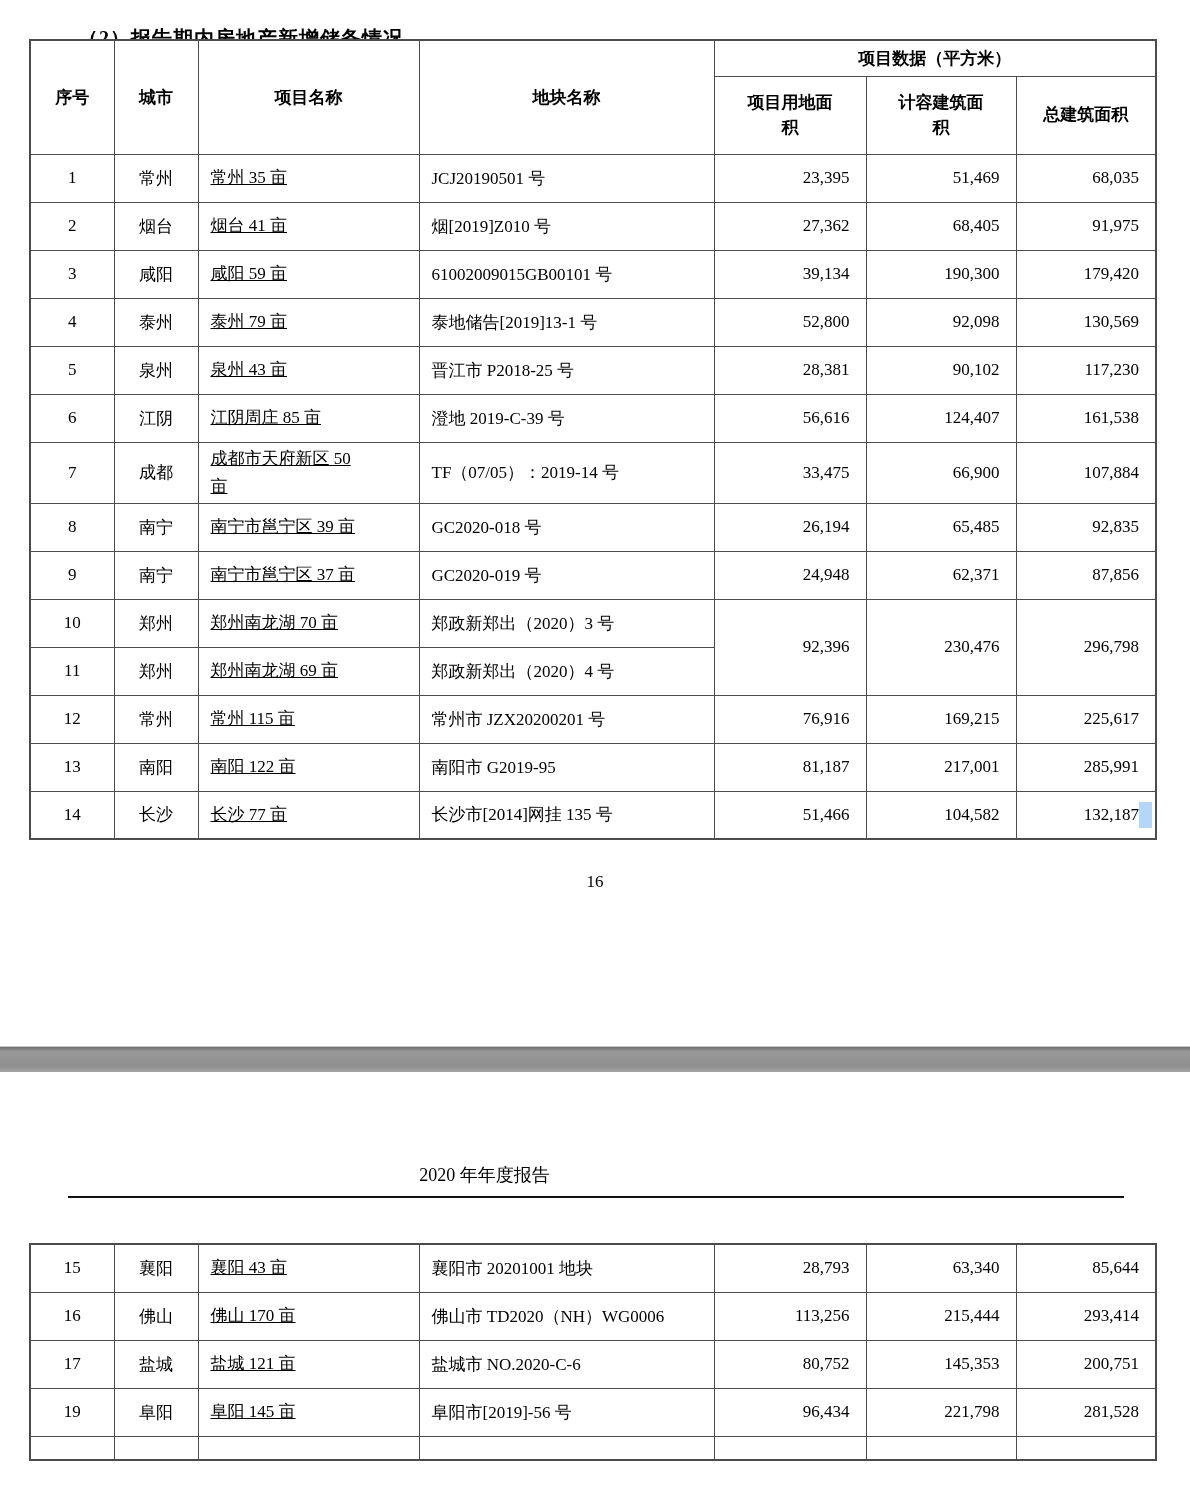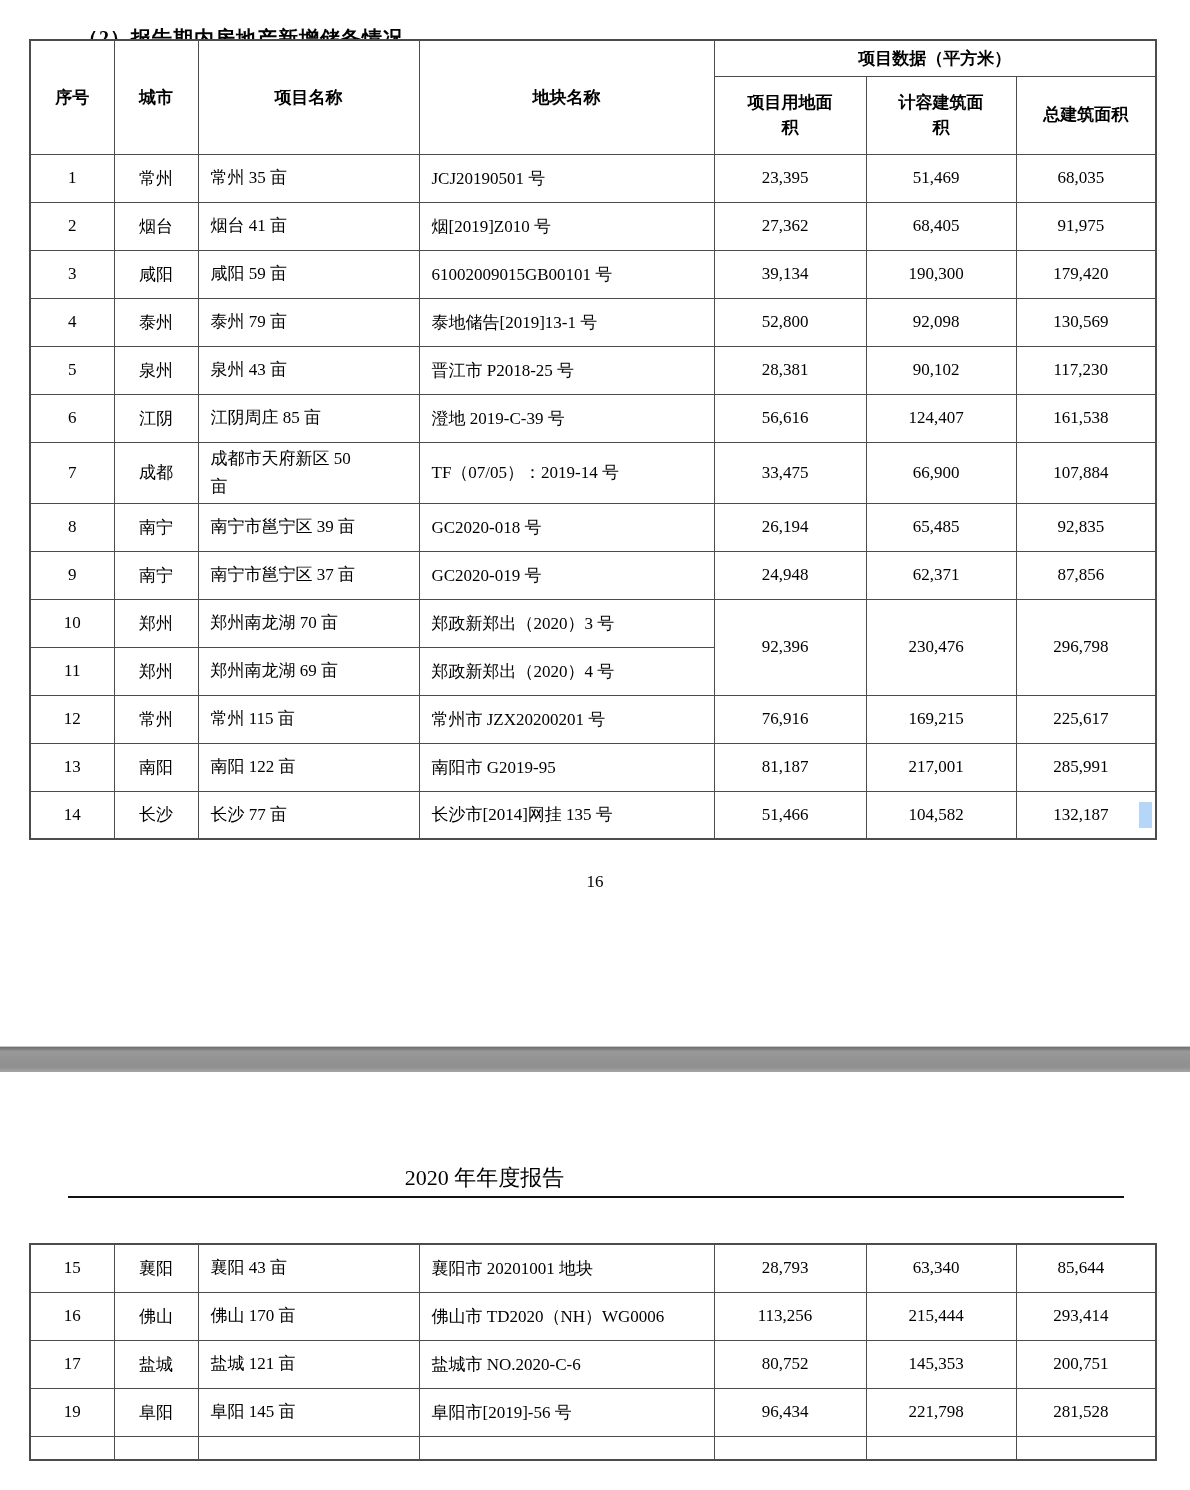--- a/index.html
+++ b/index.html
@@ -39,22 +39,22 @@
     box-sizing: border-box;
     vertical-align: middle;
     overflow: hidden;
   }
   thead th { font-weight: bold; text-align: center; }
   thead tr.group-row th { height: 36px; font-family: Liberation Serif, serif; }
   thead tr.sub-row th { height: 78px; white-space: pre-line; line-height: 1.5; }
   td { height: 48px; }
   .c-no, .c-city { text-align: center; }
   .c-project, .c-parcel { text-align: left; padding-left: 12px; }
-  .c-project { white-space: pre-line; line-height: 1.65; }
-  .c-num { text-align: center; padding-right: 16px; position: relative; font-family: Liberation Serif, serif; }
+  .c-project { white-space: pre-line; line-height: 1.65; text-decoration: underline; }
+  .c-num { text-align: right; padding-right: 16px; position: relative; font-family: Liberation Serif, serif; }
   tr.partial td { height: 24px; border-bottom: none; }
   .sel-highlight {
     position: absolute;
     right: 3px;
     top: 50%;
     margin-top: -13px;
     width: 13px;
     height: 26px;
     background: #b5d6f6;
   }
@@ -74,21 +74,21 @@
     height: 25px;
     background: linear-gradient(#6e6e6e 0%, #989898 18%, #8f8f8f 80%, #a6a6a6 100%);
     border-top: 1px solid #c8c8c8;
   }
   .report-header {
     position: absolute;
     top: 1163px;
     left: 0;
     width: 969px;
     text-align: center;
-    font-size: 22px;
+    font-size: 18px;
   }
   .header-rule {
     position: absolute;
     top: 1196px;
     left: 68px;
     width: 1056px;
     height: 2px;
     background: #111111;
   }
 </style>

